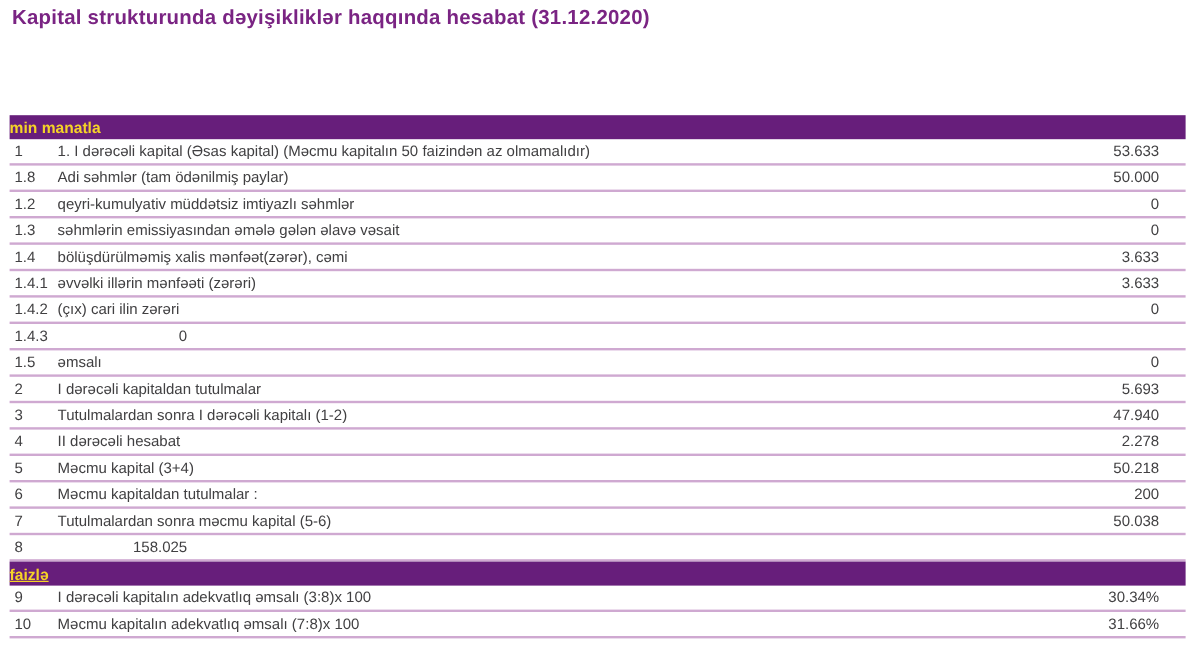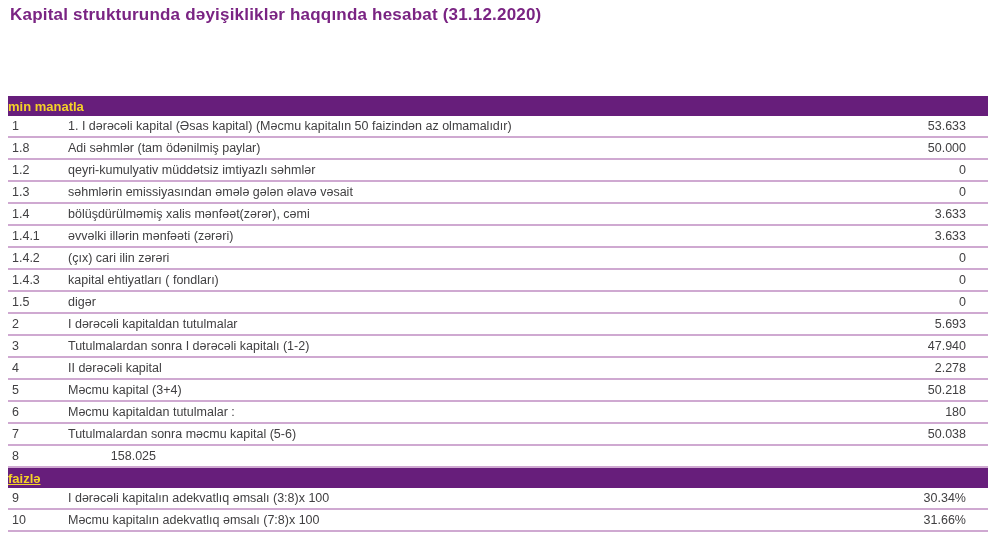--- a/index.html
+++ b/index.html
@@ -27,21 +27,21 @@
     color:var(--header_text);font-weight:700;font-size:13px;
   }
   .band.first{padding-right:5px;}
   .band.second{padding-right:23px;text-decoration:underline;}
   .row{
     height:22px;display:flex;align-items:center;
     border-bottom:2px solid var(--separator);
     font-size:12.5px;color:var(--row_text);
   }
   .cell.no{width:40px;padding-left:4px;flex-shrink:0;}
-  .cell.label{flex:1;white-space:nowrap;overflow:hidden;margin-left:20px;}
+  .cell.label{flex:1;white-space:nowrap;overflow:hidden;}
   .cell.value{width:130px;text-align:right;padding-right:22px;flex-shrink:0;}
 </style>
 </head>
 <body>
 
 <div class="page">
   <div class="title">Kapital strukturunda dəyişikliklər haqqında hesabat  (31.12.2020)</div>
   <div class="table">
   <div class="band first">
     <span>min manatla</span>
@@ -84,58 +84,57 @@
   </div>
 
   <div class="row">
     <div class="cell no">1.4.2</div>
     <div class="cell label">(çıx) cari ilin zərəri</div>
     <div class="cell value">0</div>
   </div>
 
   <div class="row">
     <div class="cell no">1.4.3</div>
-    <div class="cell label">kapital ehtiyatları ( fondları)</div>
     <div class="cell value">0</div>
   </div>
 
   <div class="row">
     <div class="cell no">1.5</div>
-    <div class="cell label">digər</div>
+    <div class="cell label">əmsalı</div>
     <div class="cell value">0</div>
   </div>
 
   <div class="row">
     <div class="cell no">2</div>
     <div class="cell label">I dərəcəli kapitaldan tutulmalar</div>
     <div class="cell value">5.693</div>
   </div>
 
   <div class="row">
     <div class="cell no">3</div>
     <div class="cell label">Tutulmalardan sonra I dərəcəli kapitalı (1-2)</div>
     <div class="cell value">47.940</div>
   </div>
 
   <div class="row">
     <div class="cell no">4</div>
-    <div class="cell label">II dərəcəli kapital</div>
+    <div class="cell label">II dərəcəli hesabat</div>
     <div class="cell value">2.278</div>
   </div>
 
   <div class="row">
     <div class="cell no">5</div>
     <div class="cell label">Məcmu kapital  (3+4)</div>
     <div class="cell value">50.218</div>
   </div>
 
   <div class="row">
     <div class="cell no">6</div>
     <div class="cell label">Məcmu kapitaldan tutulmalar :</div>
-    <div class="cell value">180</div>
+    <div class="cell value">200</div>
   </div>
 
   <div class="row">
     <div class="cell no">7</div>
     <div class="cell label">Tutulmalardan sonra məcmu kapital (5-6)</div>
     <div class="cell value">50.038</div>
   </div>
 
   <div class="row">
     <div class="cell no">8</div>

